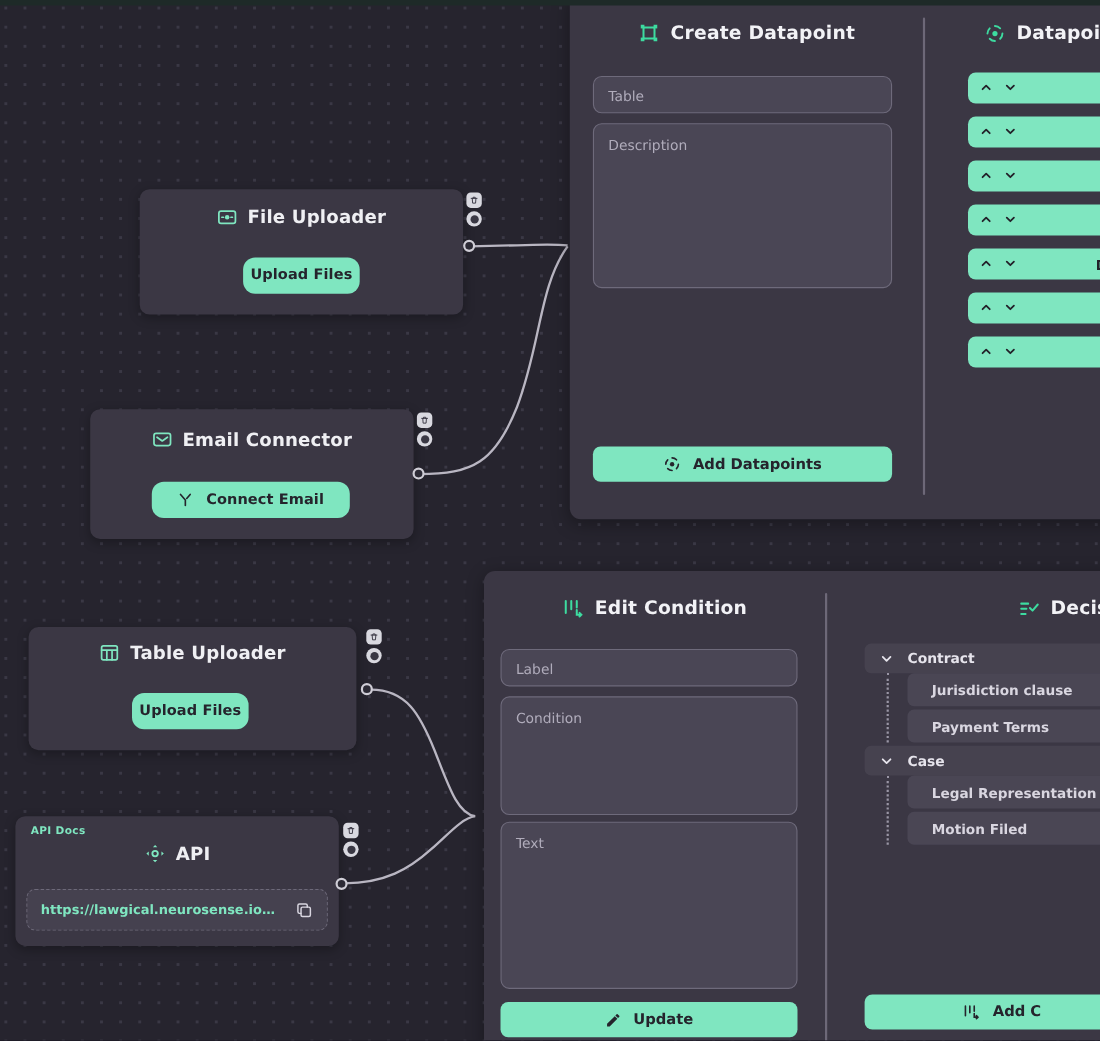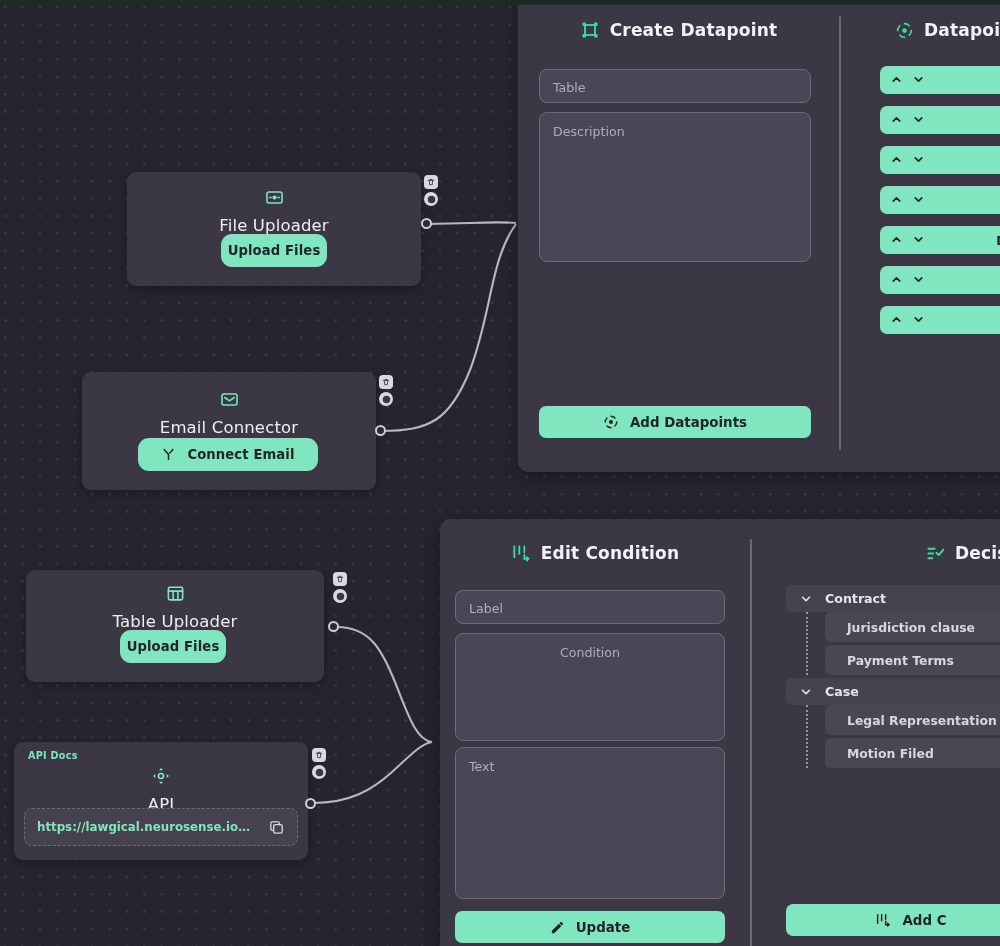--- a/index.html
+++ b/index.html
@@ -41,23 +41,22 @@
     box-shadow: 0 3px 10px rgba(0,0,0,0.28);
     z-index: 6;
   }
   .node-title {
     display: flex;
     align-items: center;
     justify-content: center;
     gap: 9px;
     color: #efeff3;
     font-size: 16.5px;
-    font-weight: normal;
+    font-weight: bold;
     letter-spacing: 0.15px;
-    flex-direction: column;
   }
   .node-title .ttext { white-space: nowrap; }
 
   .node-btn {
     display: flex;
     align-items: center;
     justify-content: center;
     gap: 11px;
     background: #7fe6c0;
     color: #25242c;
@@ -533,21 +532,21 @@
             <path d="M16 14v5h5M19 17l2 2-2 2"></path>
           </svg>
         </span>
         <span class="ttext">Edit Condition</span>
       </div>
 
       <div class="field" style="position:absolute; left:15px; top:71px; width:270px; height:34px;">
         <span class="field-ph">Label</span>
       </div>
 
-      <div class="field area" style="position:absolute; left:15px; top:114px; width:270px; height:108px;text-align:center;">
+      <div class="field area" style="position:absolute; left:15px; top:114px; width:270px; height:108px;">
         <span class="field-ph">Condition</span>
       </div>
 
       <div class="field area" style="position:absolute; left:15px; top:228px; width:270px; height:152px;">
         <span class="field-ph">Text</span>
       </div>
 
       <button class="wide-btn" style="position:absolute; left:15px; top:392px; width:270px; height:32px;">
         <span style="display:flex;">
           <svg width="15" height="15" viewBox="0 0 24 24" fill="#25242c">

